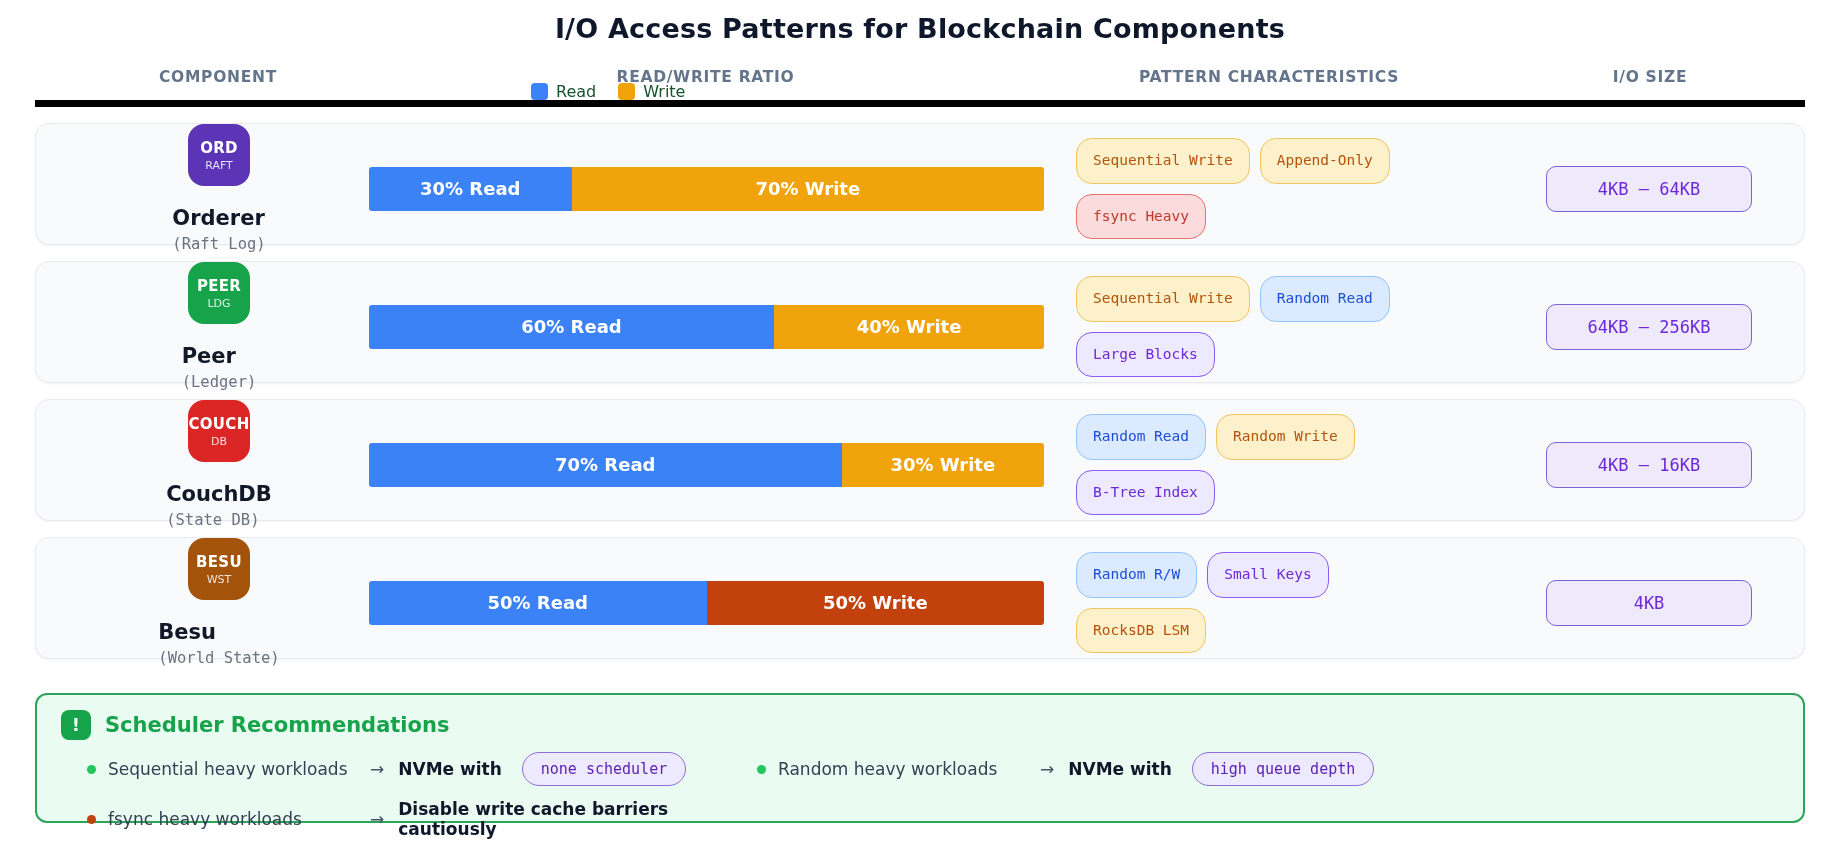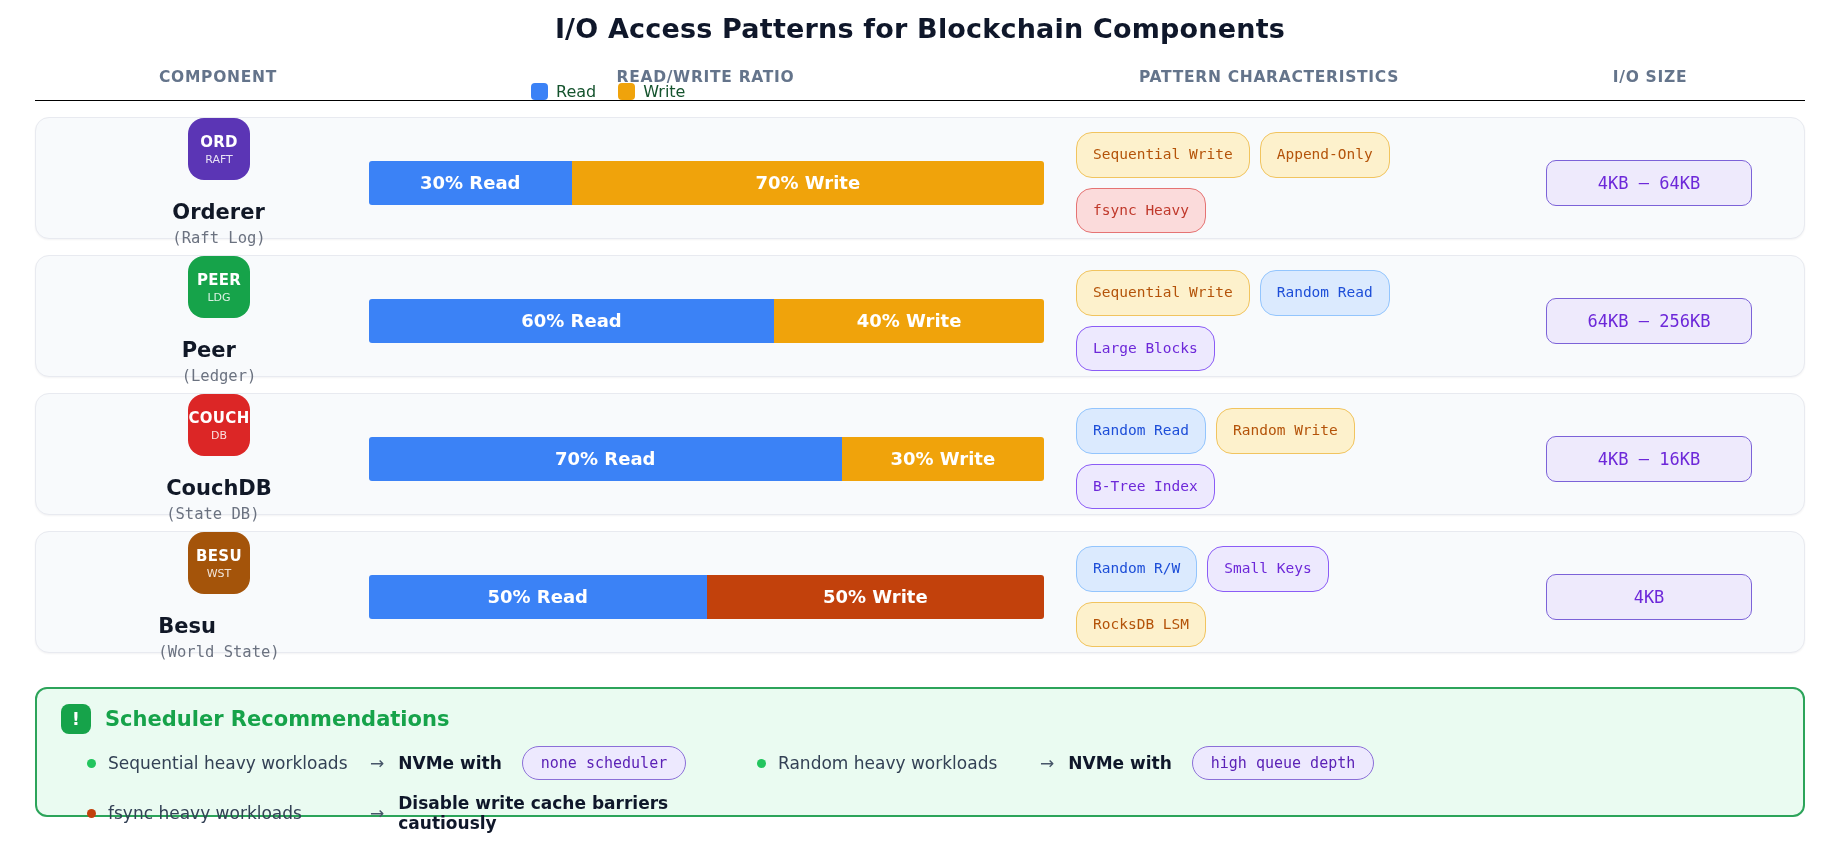--- a/index.html
+++ b/index.html
@@ -1,21 +1,21 @@
 <!DOCTYPE html>
 <html><head>
 <meta charset="utf-8">
 <style>
   html,body{margin:0;padding:0;background:#ffffff;}
   body{font-family:"DejaVu Sans","Liberation Sans",sans-serif;color:#0f172a;}
   .page{position:relative;width:1840px;height:844px;background:#ffffff;overflow:hidden;}
 
   .title{padding-top:13px;text-align:center;font-size:27px;font-weight:700;color:#0f172a;letter-spacing:.2px;}
 
-  .header-row{display:grid;grid-template-columns:300px 675px 1fr 310px;margin:24px 35px 0;padding:0 0 14px 33px;border-bottom:1px solid #000000;}
+  .header-row{display:grid;grid-template-columns:300px 675px 1fr 310px;margin:24px 35px 0;padding:0 0 14px 33px;border-bottom:7px solid #000000;}
   .col-label{font-size:15.5px;font-weight:700;color:#64748b;letter-spacing:.7px;text-align:center;align-self:end;}
   .col-label.first{text-align:center;}
 
   .legend{position:absolute;top:82px;left:531px;display:flex;align-items:center;gap:8px;font-size:16px;color:#14532d;z-index:2;}
   .legend-swatch{width:17px;height:17px;border-radius:4px;flex:none;}
   .legend-gap{width:6px;}
 
   .rows{margin:16px 35px 0;display:flex;flex-direction:column;gap:16px;}
   .row-card{box-sizing:border-box;display:grid;grid-template-columns:300px 675px 1fr 310px;align-items:center;height:122px;background:#f8fafc;border:1px solid #e8eaf0;border-radius:14px;padding-left:33px;box-shadow:0 1px 2px rgba(16,24,40,.05);}
 

